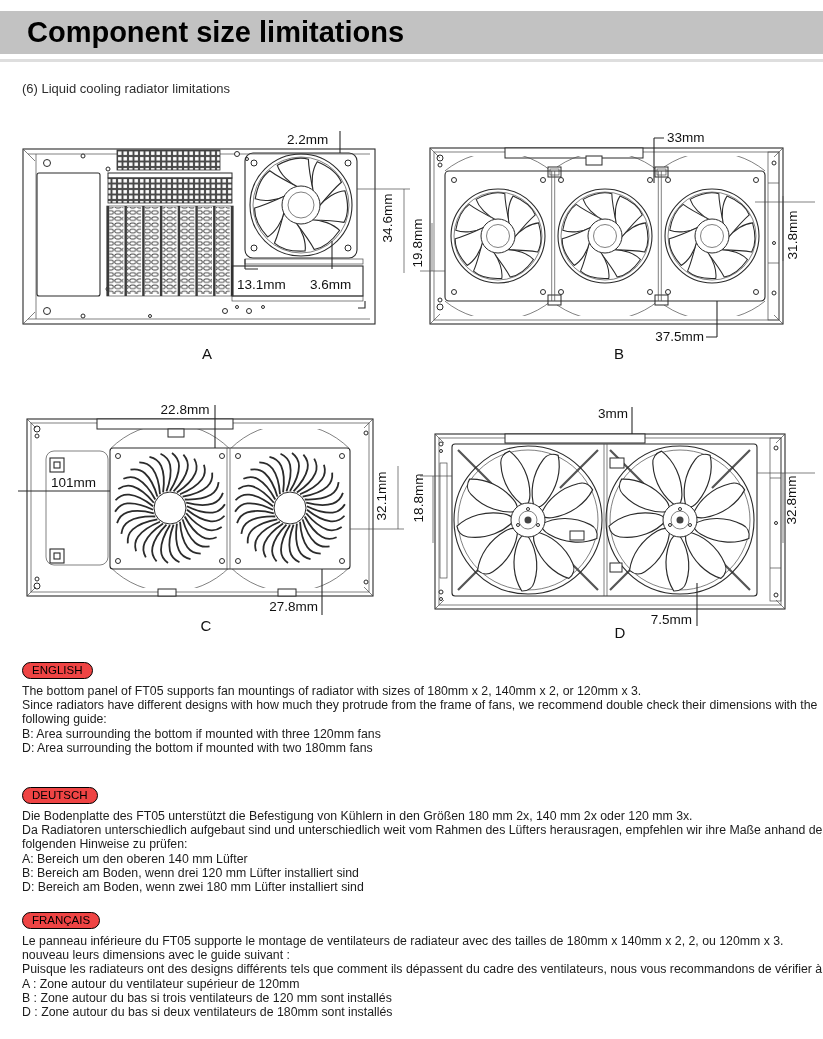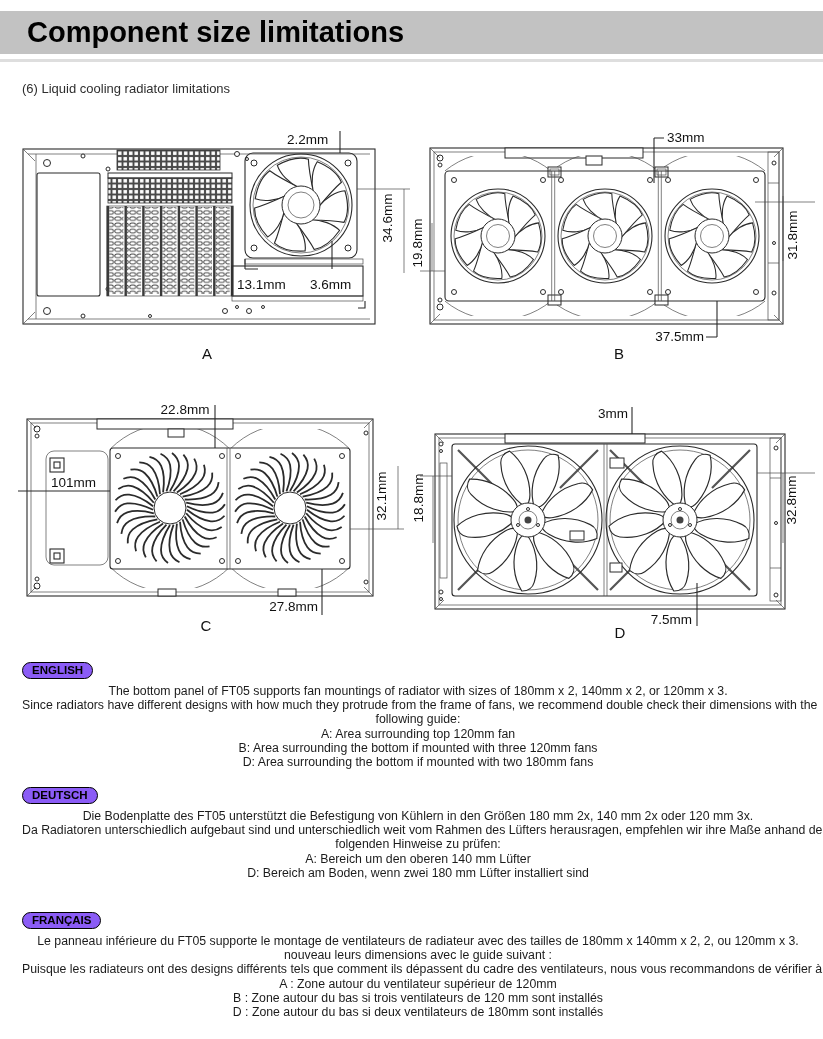--- a/index.html
+++ b/index.html
@@ -17,24 +17,24 @@
   
   .ln   { stroke:#2b2b2b; stroke-width:1.1; fill:none; }
   .thin { stroke:#4a4a4a; stroke-width:0.7; fill:none; }
   .fil  { fill:#ffffff; stroke:#2b2b2b; stroke-width:1; }
   .hole { fill:#ffffff; stroke:#2b2b2b; stroke-width:1; }
   .dk   { fill:#3a3a3a; }
   text.dim  { font:13.5px "Liberation Sans", sans-serif; fill:#111; }
   text.dlab { font:15px  "Liberation Sans", sans-serif; fill:#111; }
 
   .sec { position:absolute; left:22px; width:792px; }
-  .badge { display:inline-block; border:1.5px solid #000; background:#8b5cf6;
+  .badge { display:inline-block; border:1.5px solid #000; background:#ef4444;
            border-radius:9px; padding:1px 9px 2px 9px; font-size:11.5px;
-           font-weight:bold; color:#000; }
-  .lines { margin-top:5px; font-size:12.3px; line-height:14.2px; color:#1c1c1c;text-align:center; }
+           font-weight:normal; color:#000; }
+  .lines { margin-top:5px; font-size:12.3px; line-height:14.2px; color:#1c1c1c; }
   .lines div { white-space:nowrap; }
 </style>
 </head>
 <body>
 
 <div class="page">
 
   <svg width="0" height="0" style="position:absolute" aria-hidden="true">
     <defs>
       <pattern id="mesh" width="5.5" height="5.5" patternUnits="userSpaceOnUse">
@@ -467,33 +467,33 @@
     </g>
     <text class="dlab" text-anchor="middle" x="210" y="235">D</text>
   </svg>
 
   <div class="sec" style="top:649px">
     <span class="badge">ENGLISH</span>
     <div class="lines">
       <div>The bottom panel of FT05 supports fan mountings of radiator with sizes of 180mm x 2, 140mm x 2, or 120mm x 3.</div>
       <div>Since radiators have different designs with how much they protrude from the frame of fans, we recommend double check their dimensions with the</div>
       <div>following guide:</div>
-      <div>A: Area surrounding top 120mm fan</div>
       <div>B: Area surrounding the bottom if mounted with three 120mm fans</div>
       <div>D: Area surrounding the bottom if mounted with two 180mm fans</div>
     </div>
   </div>
 
   <div class="sec" style="top:774px">
     <span class="badge">DEUTSCH</span>
     <div class="lines">
       <div>Die Bodenplatte des FT05 unterstützt die Befestigung von Kühlern in den Größen 180 mm 2x, 140 mm 2x oder 120 mm 3x.</div>
       <div>Da Radiatoren unterschiedlich aufgebaut sind und unterschiedlich weit vom Rahmen des Lüfters herausragen, empfehlen wir ihre Maße anhand der</div>
       <div>folgenden Hinweise zu prüfen:</div>
       <div>A: Bereich um den oberen 140 mm Lüfter</div>
+      <div>B: Bereich am Boden, wenn drei 120 mm Lüfter installiert sind</div>
       <div>D: Bereich am Boden, wenn zwei 180 mm Lüfter installiert sind</div>
     </div>
   </div>
 
   <div class="sec" style="top:899px">
     <span class="badge">FRANÇAIS</span>
     <div class="lines">
       <div>Le panneau inférieure du FT05 supporte le montage de ventilateurs de radiateur avec des tailles de 180mm x 140mm x 2, 2, ou 120mm x 3.</div>
       <div>nouveau leurs dimensions avec le guide suivant :</div>
       <div>Puisque les radiateurs ont des designs différents tels que comment ils dépassent du cadre des ventilateurs, nous vous recommandons de vérifier à</div>

